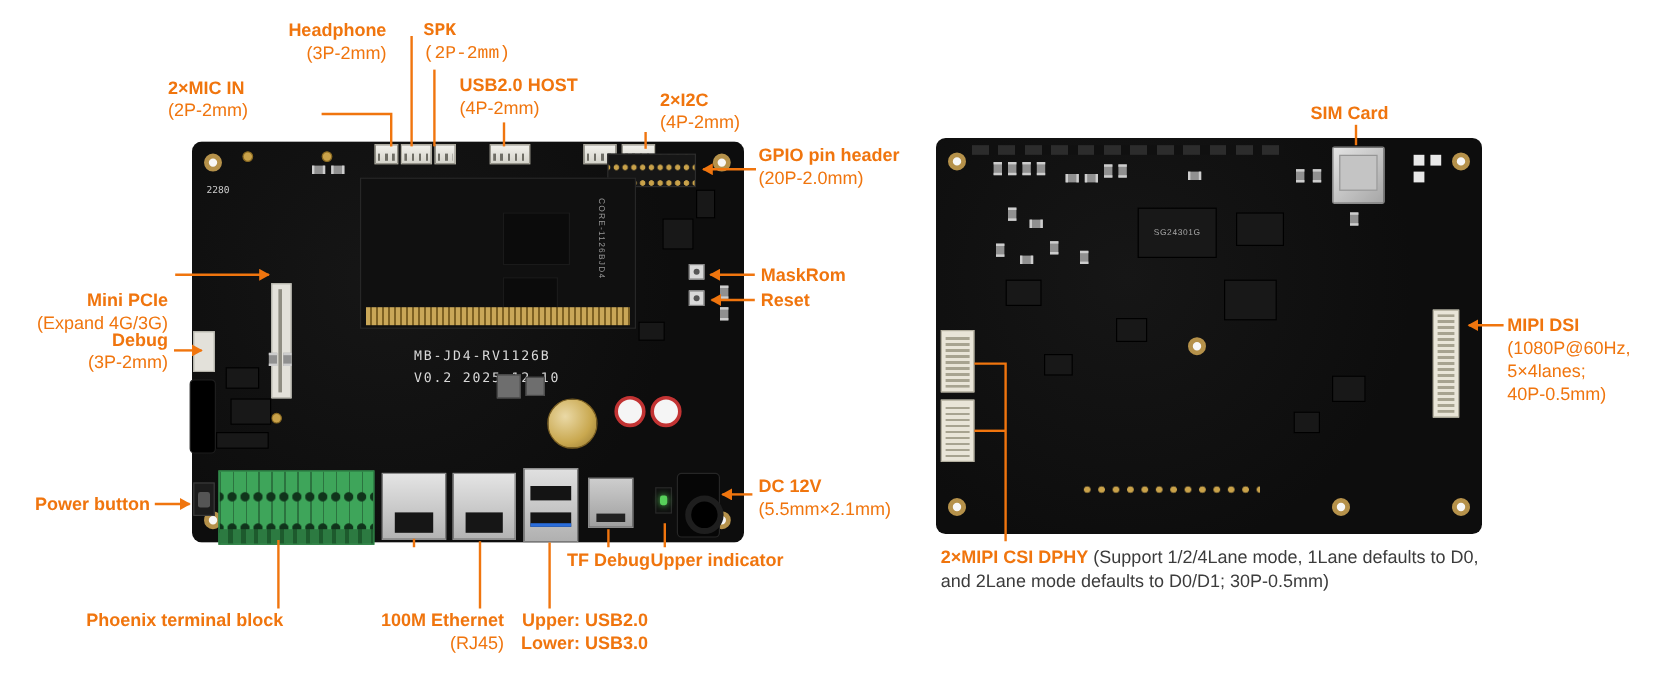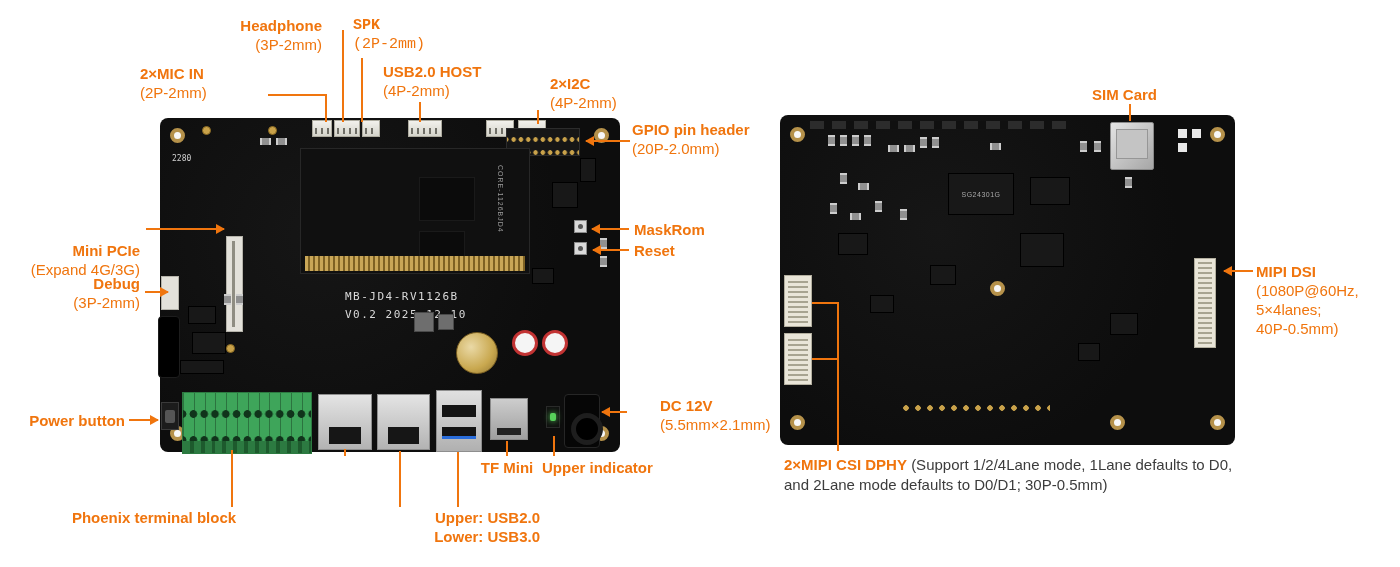--- a/index.html
+++ b/index.html
@@ -18,21 +18,21 @@
   .l-spk{left:353px;top:16px;width:92px;font-family:Liberation Mono, monospace;}
   .l-mic{left:140px;top:64px;width:125px;text-align:left;}
   .l-usb2host{left:383px;top:62px;width:130px;}
   .l-i2c{left:528px;top:74px;width:95px;margin-left:22px;}
   .l-gpio{left:632px;top:120px;width:160px;}
   .l-minipcie{left:0px;top:201px;width:140px;text-align:right;margin-top:40px;}
   .l-debug{left:20px;top:274px;width:120px;text-align:right;}
   .l-maskrom{left:634px;top:220px;width:110px;}
   .l-reset{left:634px;top:241px;width:110px;}
   .l-power{left:5px;top:411px;width:120px;text-align:right;}
-  .l-dc{left:632px;top:396px;width:160px;margin-left:28px;}
+  .l-dc{left:632px;top:396px;width:160px;}
   .l-gige{left:243px;top:458px;width:146px;text-align:center;}
   .l-tf{left:470px;top:458px;width:74px;text-align:center;}
   .l-work{left:542px;top:458px;width:130px;}
   .l-phoenix{left:58px;top:508px;width:192px;text-align:center;}
   .l-100m{left:288px;top:508px;width:132px;text-align:right;}
   .l-usbstack{left:418px;top:508px;width:122px;text-align:right;}
   .l-sim{left:1092px;top:85px;width:90px;}
   .l-dsi{left:1256px;top:262px;width:140px;}
   .l-csi{left:784px;top:455px;width:580px;line-height:20px;}
   
@@ -292,27 +292,31 @@
     <span class="t">Reset</span>
   </div>
   <div class="lab l-power">
     <span class="t">Power button</span>
   </div>
   <div class="lab l-dc">
     <span class="t">DC 12V</span>
     <span class="s">(5.5mm×2.1mm)</span>
   </div>
   <div class="lab l-tf">
-    <span class="t">TF Mini</span>
+    <span class="t">TF Debug</span>
   </div>
   <div class="lab l-work">
     <span class="t">Upper indicator</span>
   </div>
   <div class="lab l-phoenix">
     <span class="t">Phoenix terminal block</span>
+  </div>
+  <div class="lab l-100m">
+    <span class="t">100M Ethernet</span>
+    <span class="s">(RJ45)</span>
   </div>
   <div class="lab l-usbstack">
     <span class="t">Upper: USB2.0</span>
     <span class="t">Lower: USB3.0</span>
   </div>
   <div class="lab l-sim">
     <span class="t">SIM Card</span>
   </div>
   <div class="lab l-dsi">
     <span class="t">MIPI DSI</span>

